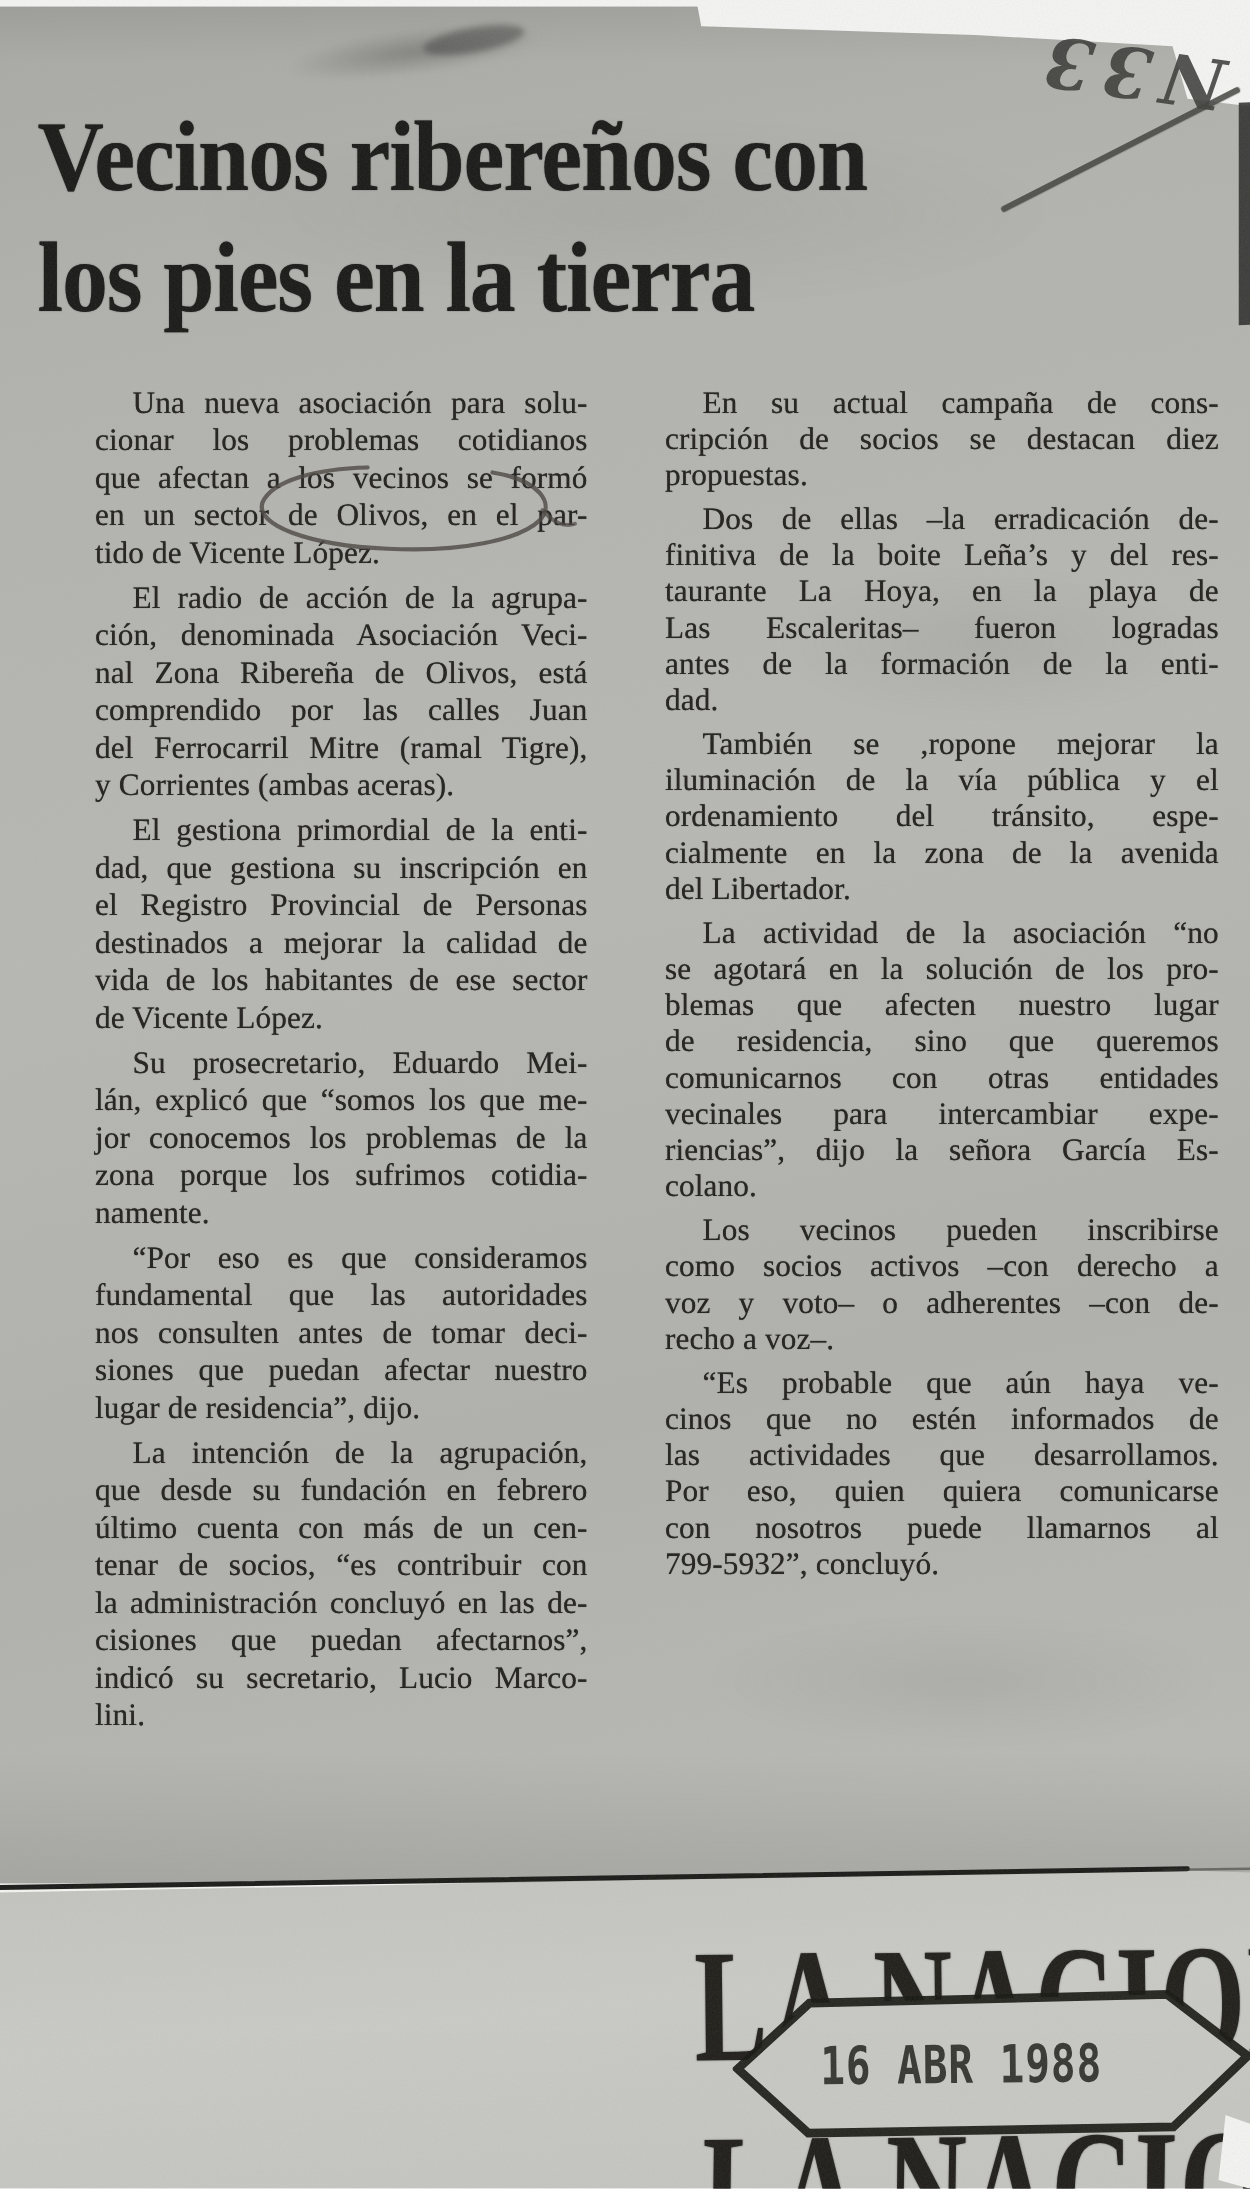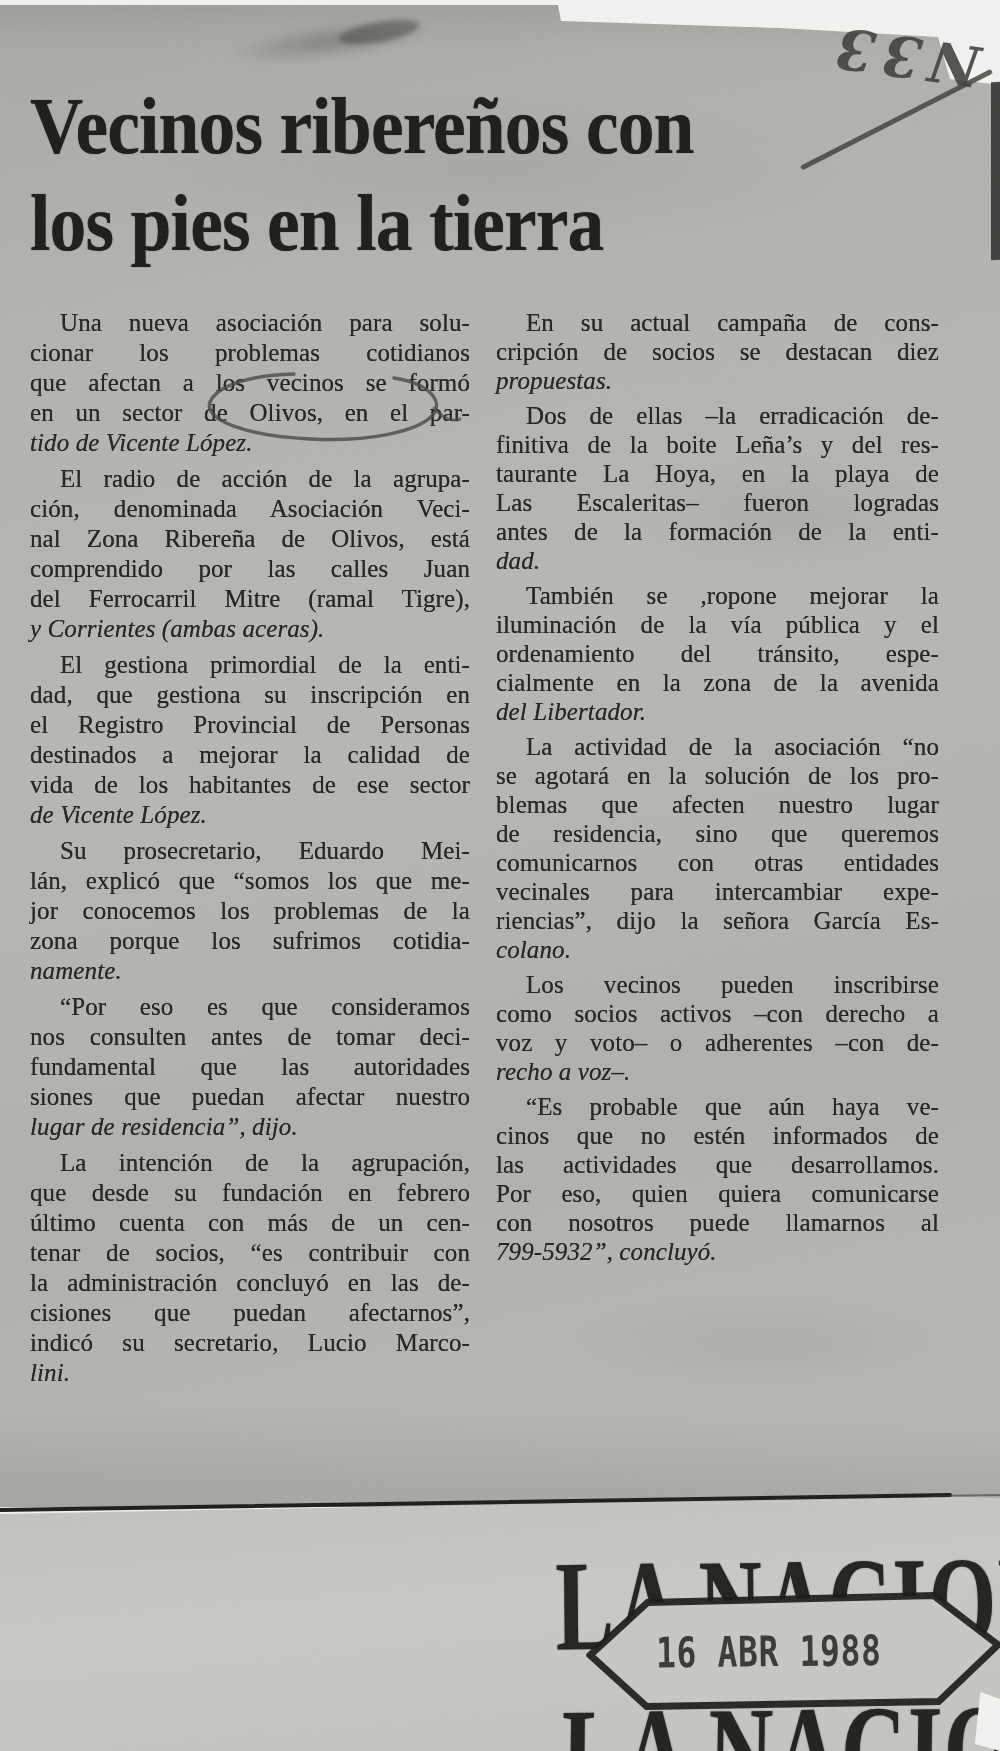--- a/index.html
+++ b/index.html
@@ -32,27 +32,27 @@
     border-radius:3px;transform:rotate(-27deg);transform-origin:left top;filter:blur(.4px);}
   
   .headline{position:absolute;left:30px;top:78px;width:960px;
     font-family:"Liberation Serif",serif;font-weight:700;font-size:80px;line-height:97px;
     color:#171715;letter-spacing:-1px;transform:scaleX(.92);transform-origin:left top;
     text-shadow:0 0 1px rgba(20,20,20,.75);}
   
   .col{position:absolute;top:308px;font-size:25px;color:#201f1d;
     font-family:"Liberation Serif",serif;text-shadow:0 0 .6px rgba(25,25,23,.8);letter-spacing:.1px;}
   .col-left{left:30px;width:440px;}
-  .col-right{left:496px;width:443px;}
+  .col-right{left:532px;width:443px;}
   .para + .para{margin-top:6px;}
   .bline{text-align:justify;text-align-last:justify;overflow:visible;}
-  .col-left .bline{line-height:30px;}
+  .col-left .bline{line-height:30px;margin-left:46px;}
   .col-right .bline{line-height:29px;}
   .bline.first{text-indent:30px;}
-  .bline.last{text-align-last:left;font-style:italic;}
+  .bline.last{text-align-last:left;}
   
   .pen-circle{position:absolute;left:198px;top:366px;width:270px;height:80px;pointer-events:none;}
   
   .cut-line{position:absolute;left:-4px;top:1508px;width:956px;height:4px;background:#18181六;
     background:#181816;border-radius:2px;transform:rotate(-0.9deg);transform-origin:left center;}
   .cut-line-faint{position:absolute;left:930px;top:1495px;width:75px;height:2px;background:rgba(45,45,43,.55);
     transform:rotate(-0.9deg);transform-origin:left center;}
   .paper-bottom{position:absolute;left:0;top:1488px;width:1000px;height:263px;
     background:linear-gradient(175deg,#c3c3bf,#cbcbc7 45%,#c5c5c1 100%);
     clip-path:polygon(0px 26px,938px 8px,1000px 10px,1000px 263px,0px 263px);}
@@ -121,22 +121,22 @@
       </div>
       <div class="para">
         <div class="bline first">Su prosecretario, Eduardo Mei-</div>
         <div class="bline">lán, explicó que “somos los que me-</div>
         <div class="bline">jor conocemos los problemas de la</div>
         <div class="bline">zona porque los sufrimos cotidia-</div>
         <div class="bline last">namente.</div>
       </div>
       <div class="para">
         <div class="bline first">“Por eso es que consideramos</div>
+        <div class="bline">fundamental que las autoridades</div>
         <div class="bline">nos consulten antes de tomar deci-</div>
-        <div class="bline">fundamental que las autoridades</div>
         <div class="bline">siones que puedan afectar nuestro</div>
         <div class="bline last">lugar de residencia”, dijo.</div>
       </div>
       <div class="para">
         <div class="bline first">La intención de la agrupación,</div>
         <div class="bline">que desde su fundación en febrero</div>
         <div class="bline">último cuenta con más de un cen-</div>
         <div class="bline">tenar de socios, “es contribuir con</div>
         <div class="bline">la administración concluyó en las de-</div>
         <div class="bline">cisiones que puedan afectarnos”,</div>

